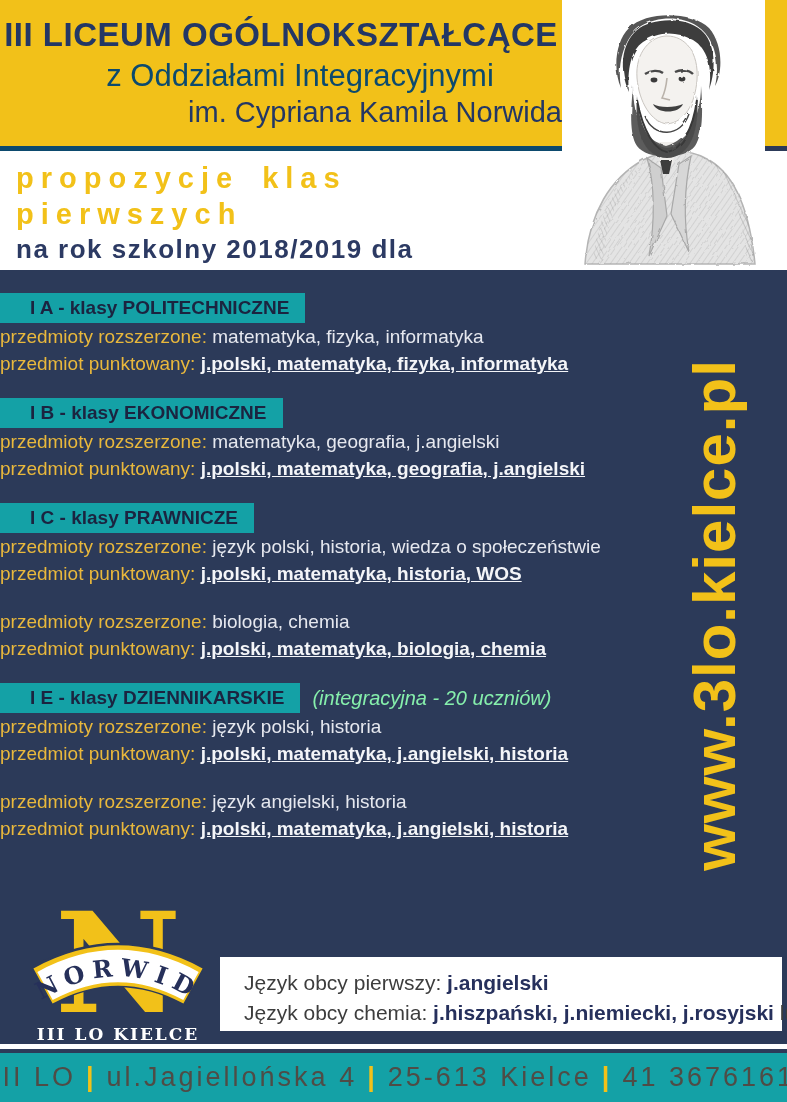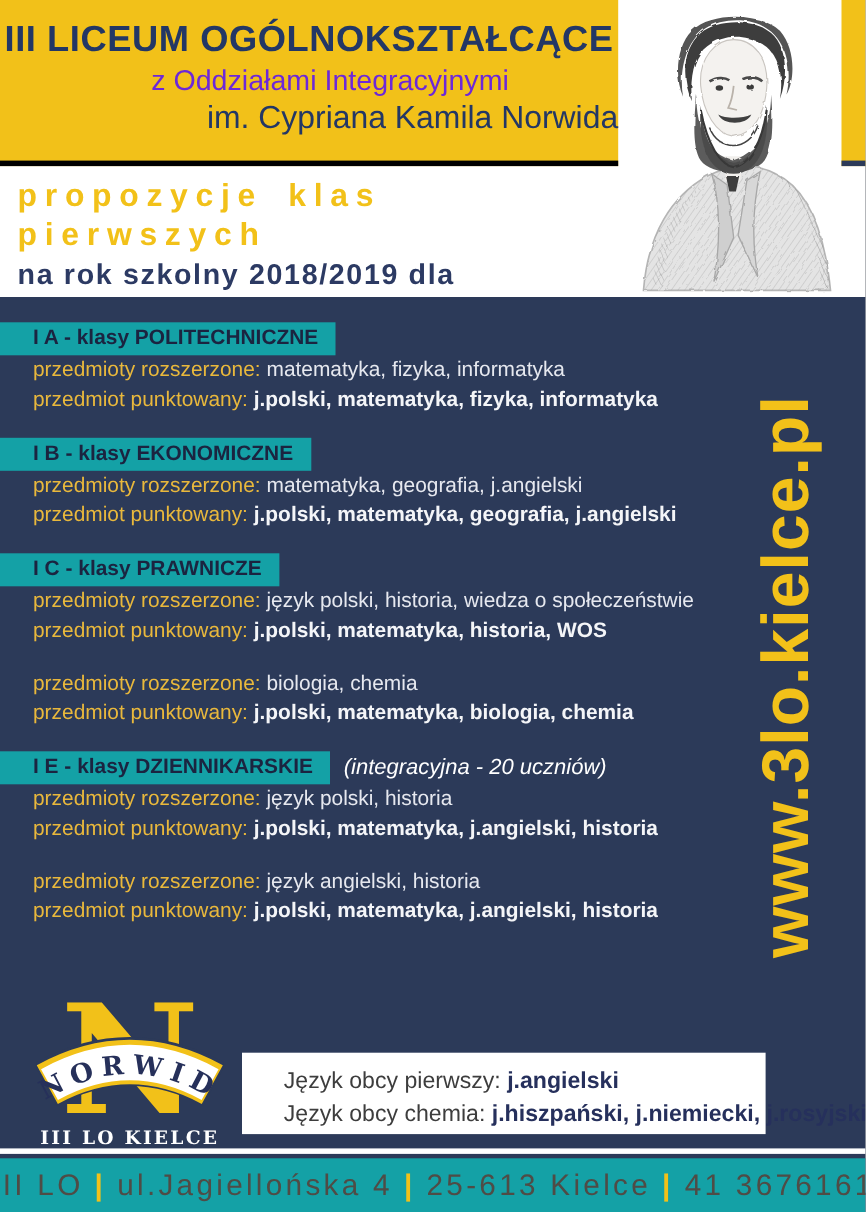--- a/index.html
+++ b/index.html
@@ -1,23 +1,23 @@
 <!DOCTYPE html>
 <html lang="pl"><head>
 <meta charset="utf-8">
 <style>
   html,body{margin:0;padding:0;}
   body{font-family:"Liberation Sans", sans-serif; background:#888;}
   .page{position:relative; width:787px; height:1102px; background:#ffffff; overflow:hidden; margin:0 auto;}
 
   
   .banner{position:absolute; left:0; top:0; width:562px; height:146px;
-          background:#F2C119; border-bottom:5px solid #000000; text-align:center;}
+          background:#F2C119; border-bottom:5px solid #0c4a6e; text-align:center;}
   .banner .l1{margin-top:16px; font-size:33px; font-weight:bold; color:#233765; letter-spacing:.5px;}
-  .banner .l2{margin-top:4px; font-size:26px; color:#6d28d9;margin-left:38px;}
+  .banner .l2{margin-top:4px; font-size:31px; color:#0c4a6e;margin-left:38px;}
   .banner .l3{margin-top:2px; font-size:29px; color:#233765;text-align:right;}
 
   .right-yellow{position:absolute; left:765px; top:0; width:22px; height:146px;
           background:#F2C119; border-bottom:5px solid #2C3A59;}
 
   
   .portrait{position:absolute; left:563px; top:8px; width:204px; height:258px;}
 
   
   .subtitle{position:absolute; left:16px; top:160px; width:545px;}
@@ -25,37 +25,37 @@
   .subtitle .s2{font-size:26px; font-weight:bold; color:#2C3A63; letter-spacing:1.5px; line-height:34px;}
   .subtitle .s3{font-size:26px; font-weight:bold; color:#2C3A63; letter-spacing:4.5px; line-height:33px;}
 
   
   .body-navy{position:absolute; left:0; top:270px; width:787px; height:832px; background:#2C3A59;}
   .sections{padding-top:23px;}
   .section{margin-bottom:21px;}
   .sec-head{height:30px; line-height:30px; white-space:nowrap;}
   .sec-bar{display:inline-block; background:#14A1A6; color:#1B2440; font-weight:bold;
            font-size:19px; height:30px; line-height:30px; padding:0 16px 0 30px; vertical-align:top;}
-  .sec-note{display:inline-block; color:#ffffff; font-style:italic; font-size:20px;
+  .sec-note{display:inline-block; color:#86efac; font-style:italic; font-size:20px;
             margin-left:12px; line-height:30px; vertical-align:top;}
-  .sec-line{padding-left:30px; font-size:19px; line-height:27px; color:#E6E8EF; white-space:nowrap;}
+  .sec-line{font-size:19px; line-height:27px; color:#E6E8EF; white-space:nowrap;}
   .sec-line .lbl{color:#E9B83C;}
-  .sec-line.bold .val{font-weight:bold; color:#F4F5F8;}
+  .sec-line.bold .val{font-weight:bold; color:#F4F5F8;text-decoration:underline;}
 
   
   .website{position:absolute; top:615px; left:714px; transform:translate(-50%,-50%) rotate(-90deg);
            transform-origin:center; white-space:nowrap; font-size:60px; font-weight:bold;
            color:#F2C119; letter-spacing:1px;}
 
   
   .logo{position:absolute; left:33px; top:900px; width:170px; height:145px;}
 
   
-  .langbox{position:absolute; left:220px; top:957px; width:476px; height:74px; background:#ffffff;
-           padding:11px 0 0 38px; box-sizing:border-box;}
+  .langbox{position:absolute; left:220px; top:957px; width:562px; height:74px; background:#ffffff;
+           padding:11px 0 0 24px; box-sizing:border-box;}
   .langbox .row{font-size:21px; line-height:30px; color:#3D3D3D; white-space:nowrap;}
   .langbox .b{font-weight:bold; color:#26305C;}
 
   
   .white-stripe{position:absolute; left:0; top:1044px; width:787px; height:5px; background:#ffffff;}
   .footer{position:absolute; left:0; top:1053px; width:787px; height:49px; background:#14A1A6;
           display:flex; align-items:center; justify-content:center;}
   .footer .ftext{font-size:27px; letter-spacing:3px; color:#4F4C46; white-space:nowrap;}
   .footer .pipe{color:#F2C119; font-weight:bold; padding:0 10px;}
 </style>

